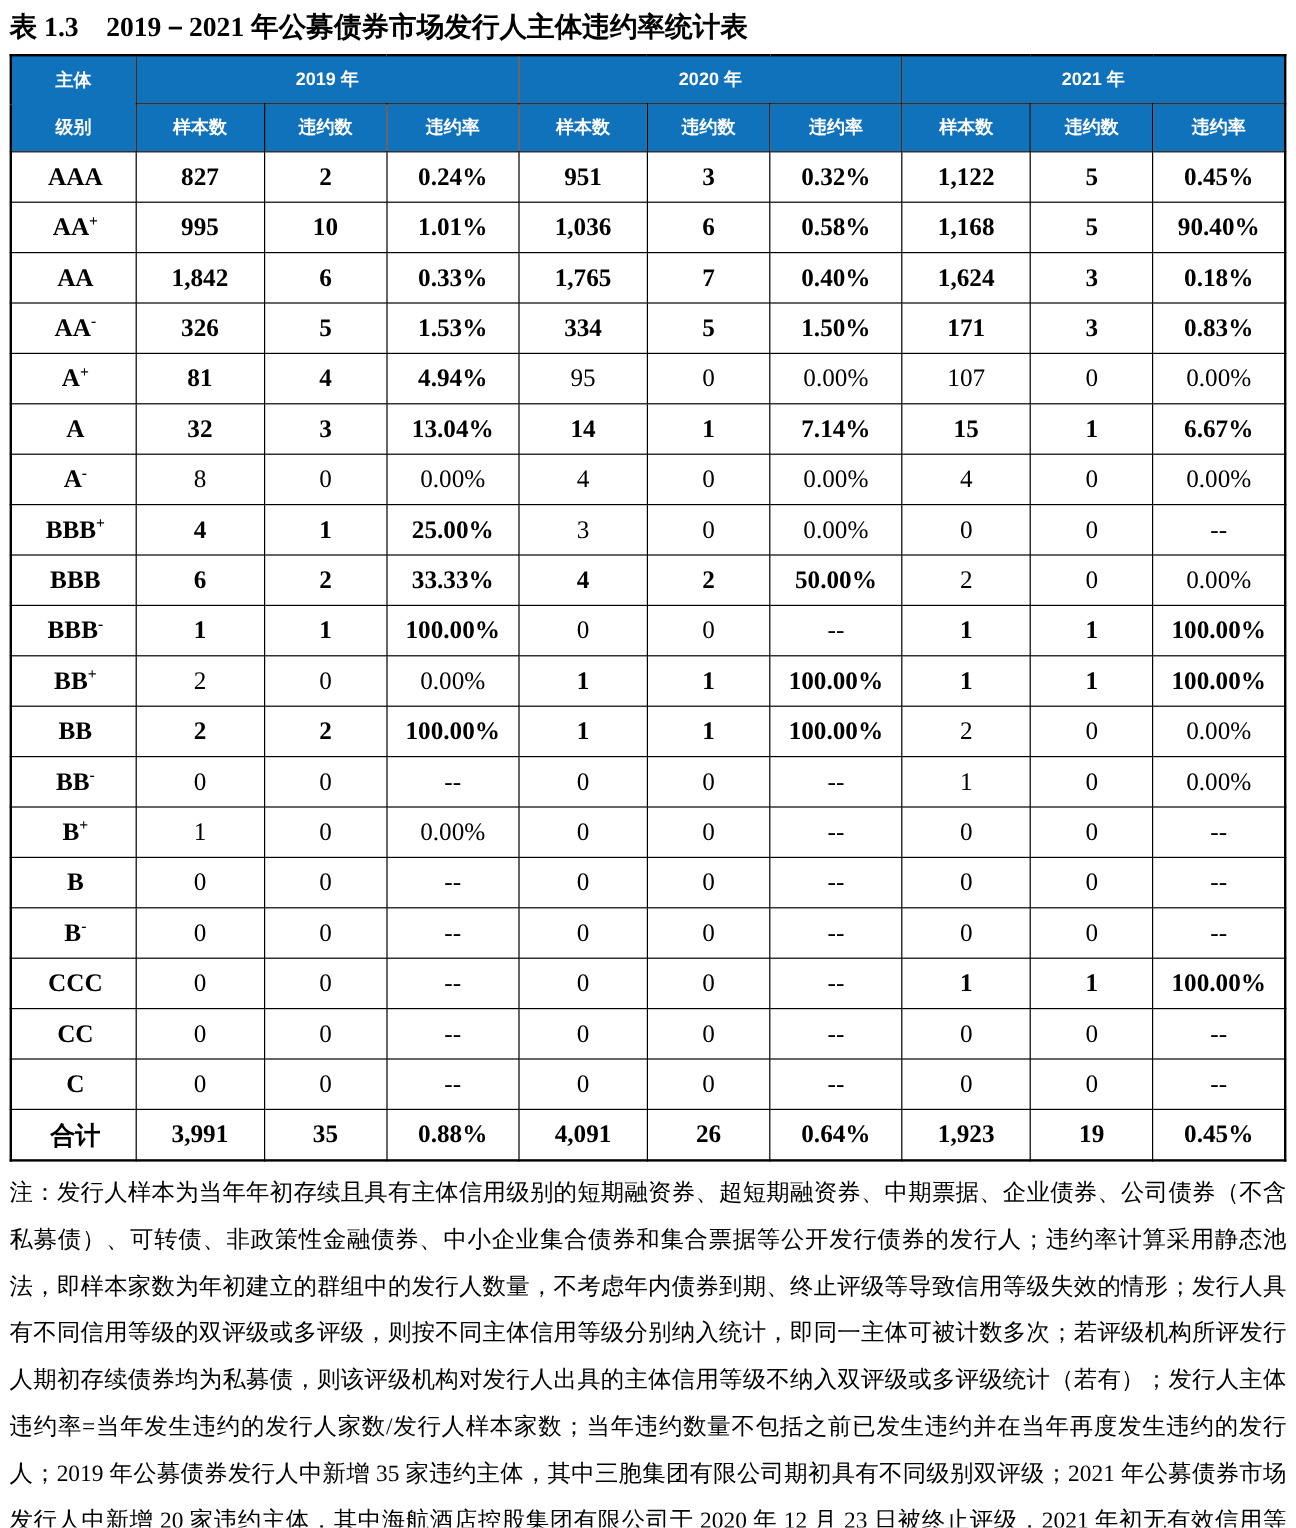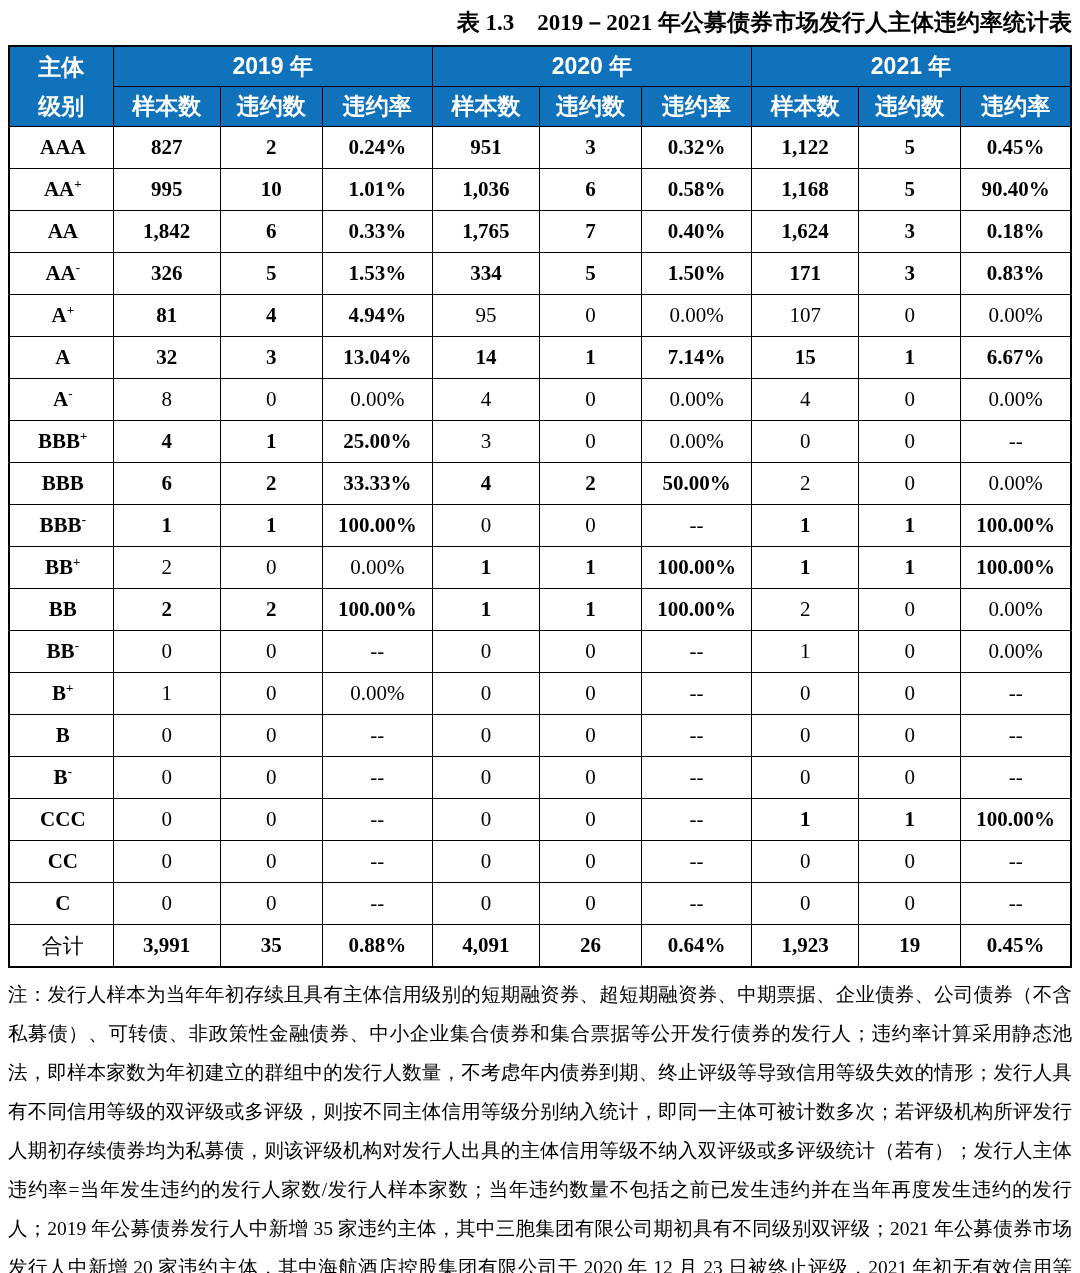--- a/index.html
+++ b/index.html
@@ -10,21 +10,21 @@
   }
   html,body{margin:0;padding:0;background:#FFFFFF;}
   body{
     width:1080px;height:1273px;
     color:var(--body-text);
     font-family:"Liberation Serif","DejaVu Serif",serif;
     -webkit-font-smoothing:antialiased;
   }
   .page{padding:6px 8px 0 8px;}
   .title{
-    text-align:right;
+    text-align:left;
     font-weight:bold;
     font-size:23px;
     line-height:30px;
     margin:2px 0 7px 0;
     font-family:"Liberation Serif","DejaVu Serif",serif;
   }
   table.stat{
     border-collapse:collapse;
     table-layout:fixed;
     width:1064px;
@@ -37,21 +37,21 @@
   table.stat th, table.stat td{
     border:1px solid var(--border);
     padding:0 2px;
     overflow:hidden;
   }
   thead th{
     background:var(--header-bg);
     color:var(--header-text);
     font-family:"Liberation Sans","DejaVu Sans",sans-serif;
     font-weight:bold;
-    font-size:23px;
+    font-size:15px;
     text-align:center;
     height:39px;
   }
   thead th.corner{vertical-align:middle;}
   thead th.corner div{line-height:39px;}
   tbody td{
     font-size:21px;
     text-align:center;
     height:41px;
     vertical-align:middle;
@@ -59,21 +59,21 @@
   }
   tbody td.label{
     text-align:center;
     padding-left:5px;
     font-weight:bold;
   }
   tbody td.label sup{
     font-size:13px;
     line-height:0;
   }
-  tbody td.total-label{font-weight:normal;}
+  tbody td.total-label{font-weight:bold;}
   tbody td.emph{font-weight:bold;}
   .notes{
     width:1064px;
     margin-top:7px;
     font-size:19.5px;
     line-height:39px;
     text-align:justify;
     font-family:"Liberation Serif","DejaVu Serif",serif;
   }
   .source{

